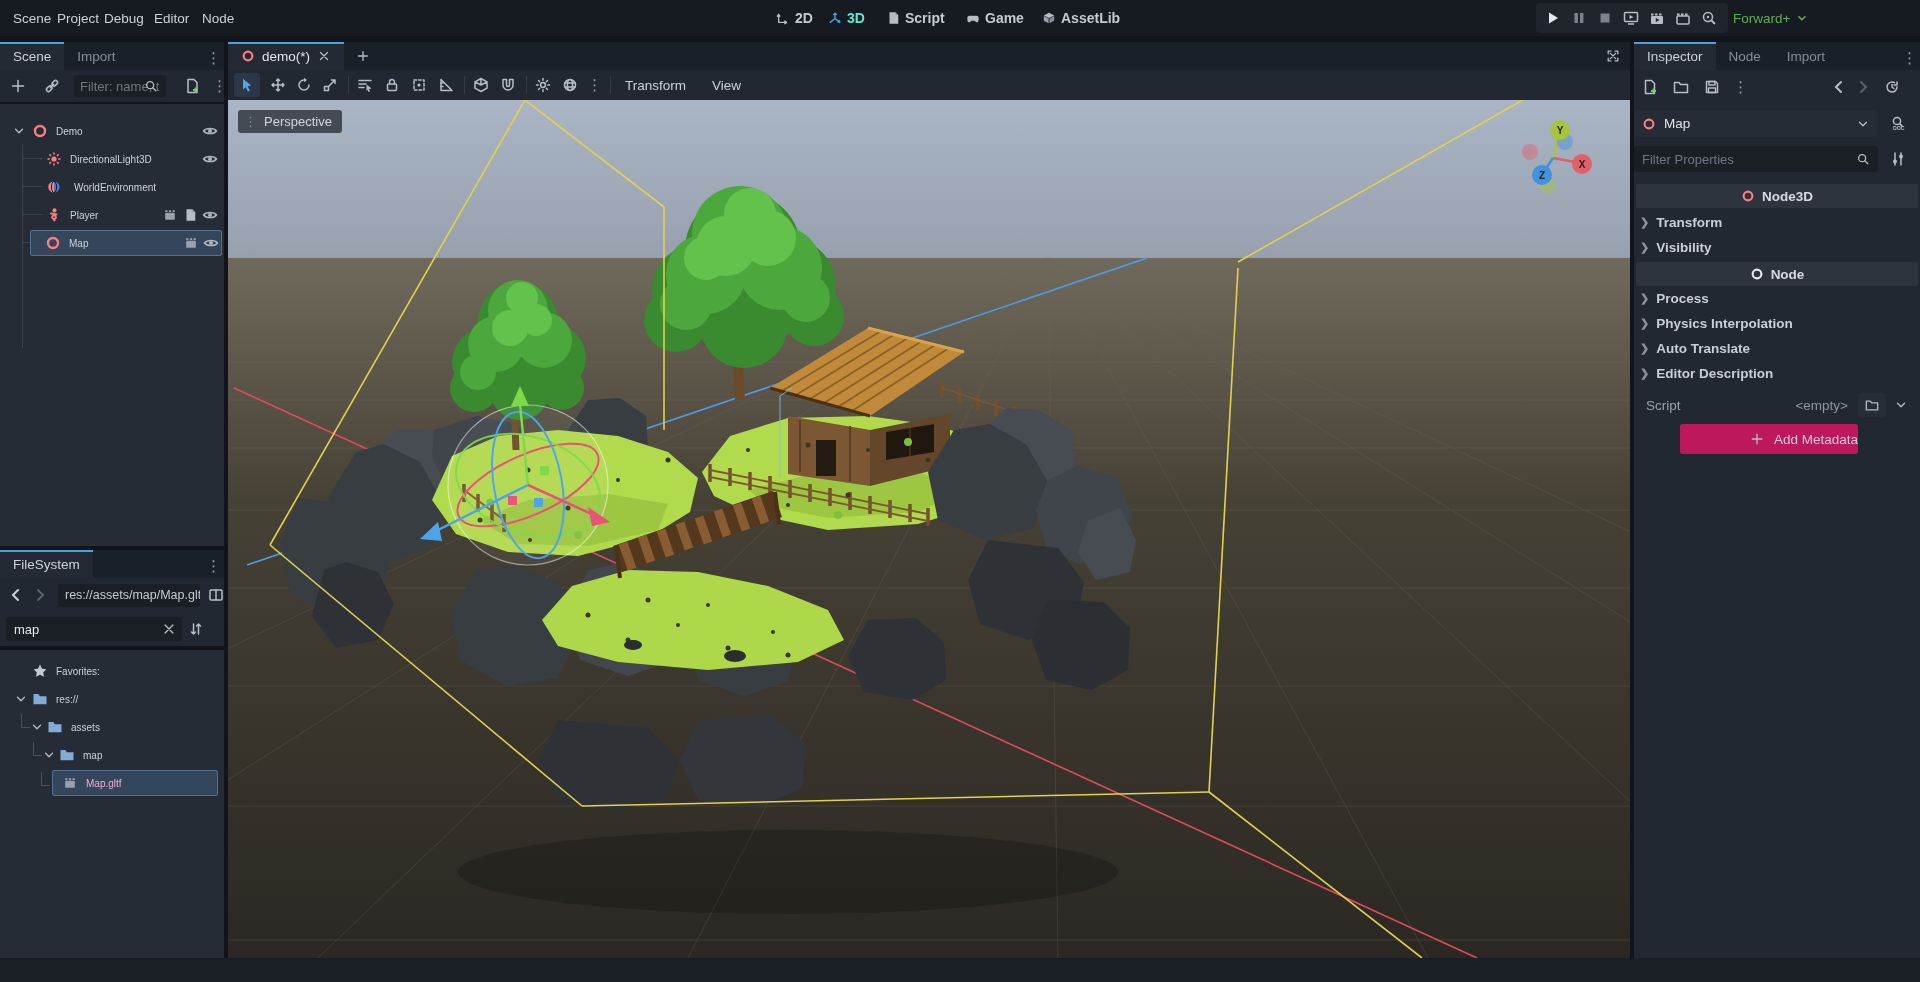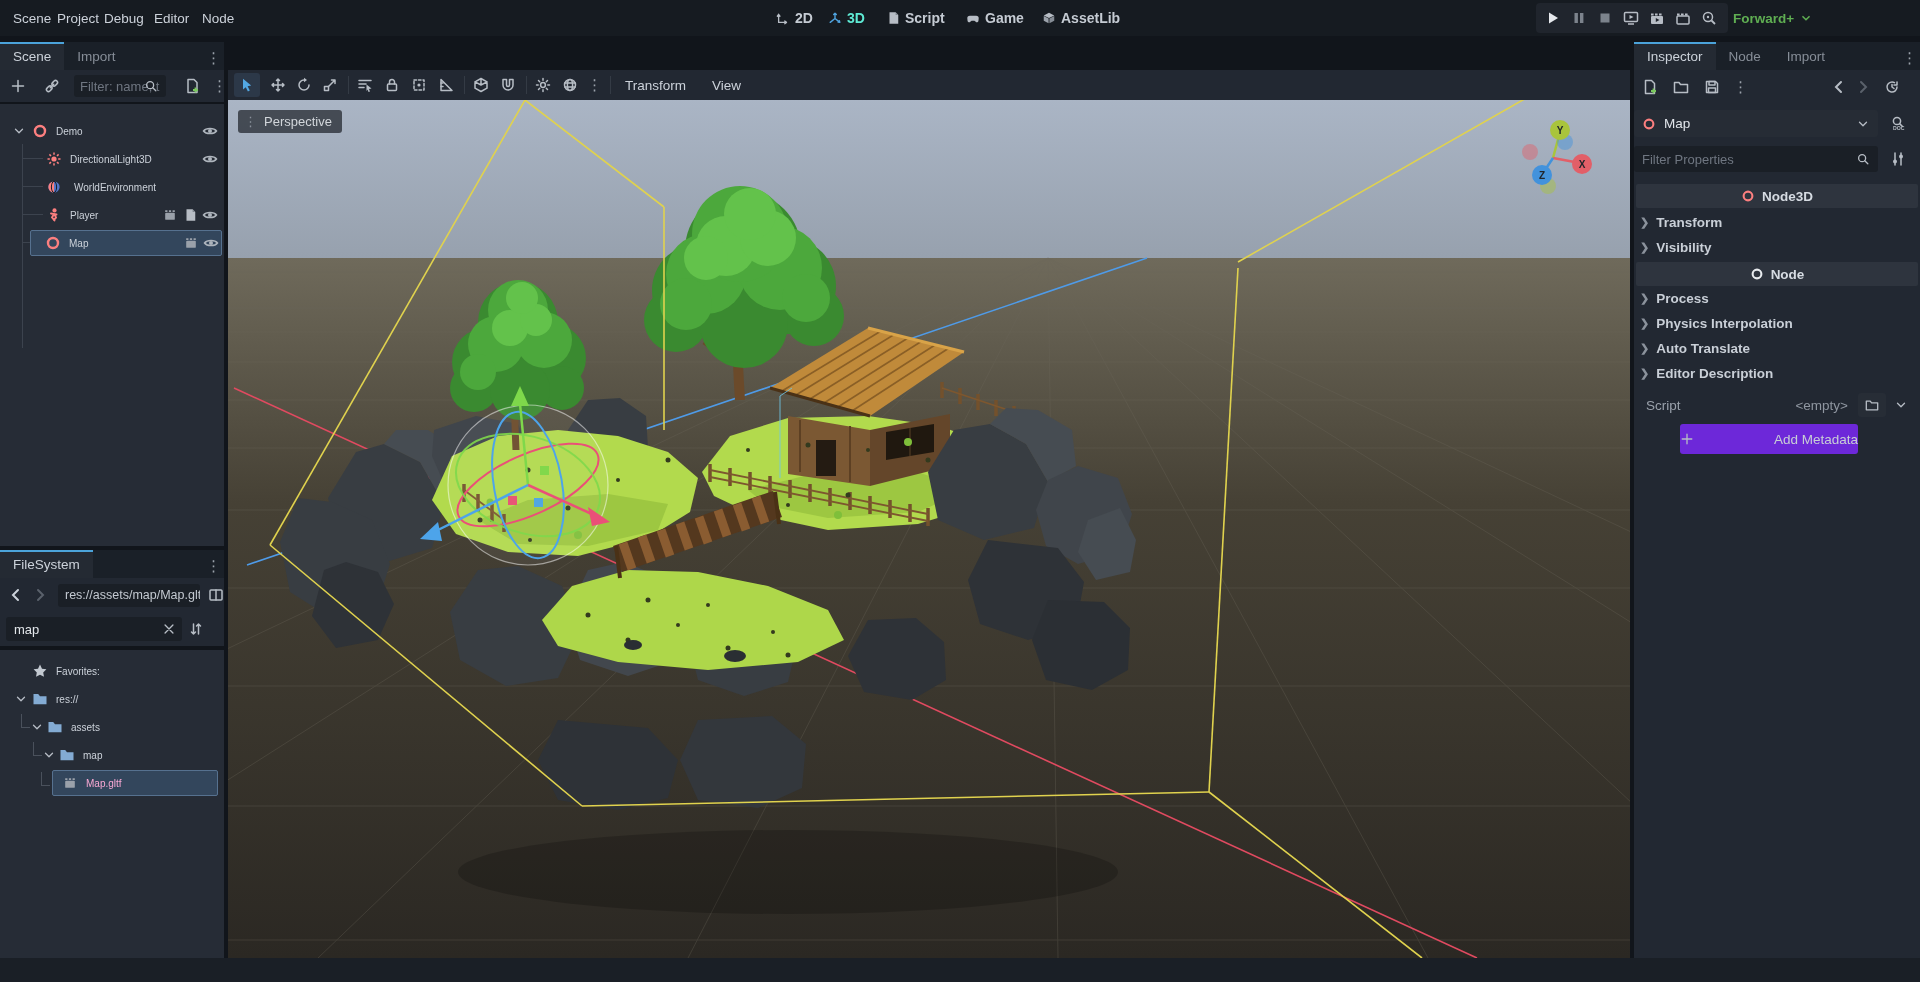--- a/index.html
+++ b/index.html
@@ -126,21 +126,21 @@
           <path d="M2 4.5 h2.6 M6 4.5 h2.6 M10 4.5 h2.6" stroke="#b7bdc5" stroke-width="1.8"></path>
           <rect x="2" y="6" width="12" height="8" rx="1" fill="none" stroke="#b7bdc5" stroke-width="1.5"></rect>
         </svg>
       <svg class="ic16" viewBox="0 0 16 16">
           <circle cx="7" cy="7" r="4.5" fill="none" stroke="#b7bdc5" stroke-width="1.5"></circle>
           <circle cx="7" cy="7" r="1.2" fill="#b7bdc5"></circle>
           <path d="M10.5 10.5 L14 14" stroke="#b7bdc5" stroke-width="1.8"></path>
         </svg>
     </div>
     <div class="abs row" style="left:1733px;top:0;height:36px;gap:5px">
-      <span style="font-size:13.5px;font-weight:bold;color:var(--green)">Forward+</span>
+      <span style="font-size:13.5px;font-weight:normal;color:var(--green)">Forward+</span>
       <svg class="ic14" viewBox="0 0 16 16">
           <path d="M4.5 6.5 L8 10 L11.5 6.5" fill="none" stroke="#5fae52" stroke-width="1.8" stroke-linecap="round"></path>
         </svg>
     </div>
   </div>
 
   <div class="abs tabbar" style="left:0;top:42px;width:224px;height:28px">
     <div class="tab active">
         <span>Scene</span>
       </div>
@@ -316,20 +316,39 @@
     <div style="position:absolute;left:41px;top:122px;width:9px;height:14px;border-left:1.5px solid #4a515c;border-bottom:1.5px solid #4a515c"></div>
     <div class="trow selrow" style="top:120px;left:52px;width:166px">
       <svg class="ic14" style="margin-left:10px" viewBox="0 0 16 16">
           <path d="M2.5 2.5 h2.6 v2 h-2.6z M6.7 2.5 h2.6 v2 h-2.6z M10.9 2.5 h2.6 v2 h-2.6z" fill="#9aa1aa"></path>
           <rect x="2.5" y="5.5" width="11" height="8" rx="1" fill="#9aa1aa"></rect>
         </svg>
       <span style="margin-left:9px;color:#f9a8d4">Map.gltf</span>
     </div>
   </div>
 
+  <div class="abs tabbar" style="left:228px;top:42px;width:1402px;height:28px">
+    <div class="tab active" style="gap:7px">
+      <svg class="ic14" viewBox="0 0 16 16">
+          <circle cx="8" cy="8" r="5" fill="none" stroke="#fc7f7f" stroke-width="2.4"></circle>
+        </svg>
+      <span style="color:#e0e4e9">demo(*)</span>
+      <svg class="ic14" viewBox="0 0 16 16">
+          <path class="str" d="M4 4 L12 12 M12 4 L4 12" stroke-width="1.8"></path>
+        </svg>
+    </div>
+    <div class="row" style="padding:0 12px">
+      <svg class="ic14" viewBox="0 0 16 16">
+          <path class="str" d="M8 3 V13 M3 8 H13" stroke="#8a919b"></path>
+        </svg>
+    </div>
+    <svg class="ic14" style="position:absolute;right:10px;top:7px" viewBox="0 0 16 16">
+        <path class="str" d="M2.5 5.5 V2.5 H5.5 M10.5 2.5 H13.5 V5.5 M13.5 10.5 V13.5 H10.5 M5.5 13.5 H2.5 V10.5 M5 5 L11 11 M11 5 L5 11" stroke-width="1.4"></path>
+      </svg>
+  </div>
   <div class="abs toolbar" style="left:228px;top:70px;width:1402px;height:30px">
     <div style="margin-left:6px;width:26px;height:24px;background:#2c3848;border-radius:3px;display:flex;align-items:center;justify-content:center">
       <svg class="ic16" viewBox="0 0 16 16">
           <path d="M4 1.8 L12.2 8.6 L8.6 9.2 L10.8 13.4 L8.9 14.4 L6.8 10.2 L4 12.6 Z" fill="#53a7e2"></path>
         </svg>
     </div>
     <svg class="ic16" style="margin-left:10px" viewBox="0 0 16 16">
         <path class="str" d="M8 2 V14 M2 8 H14 M8 2 L6.5 3.5 M8 2 L9.5 3.5 M8 14 L6.5 12.5 M8 14 L9.5 12.5 M2 8 L3.5 6.5 M2 8 L3.5 9.5 M14 8 L12.5 6.5 M14 8 L12.5 9.5"></path>
       </svg>
     <svg class="ic16" style="margin-left:10px" viewBox="0 0 16 16">
@@ -767,21 +786,21 @@
       <div class="btn" style="margin-left:10px;width:28px;height:24px">
         <svg class="ic14" viewBox="0 0 16 16">
             <path class="str" d="M1.5 3.5 h4.5 l1.5 2 h7 v8 h-13 z"></path>
           </svg>
       </div>
       <svg class="ic14" style="margin-left:8px" viewBox="0 0 16 16">
           <path class="str" d="M4 6 L8 10 L12 6"></path>
         </svg>
     </div>
 
-    <div class="row" style="position:absolute;left:46px;top:320px;width:178px;height:30px;background:#6d28d9;border-radius:3px;justify-content:space-between;gap:10px">
+    <div class="row" style="position:absolute;left:46px;top:320px;width:178px;height:30px;background:#be185d;border-radius:3px;justify-content:flex-end;gap:10px">
       <svg class="ic14" viewBox="0 0 16 16">
           <path class="str" d="M8 2.5 V13.5 M2.5 8 H13.5" stroke="#d2d7dd" stroke-width="1.8"></path>
         </svg>
       <span style="font-size:13.5px;color:#c8ced5">Add Metadata</span>
     </div>
   </div>
 
   <div class="abs" style="left:0;top:958px;width:1920px;height:24px;background:#1a1f26"></div>
 
 </div>

